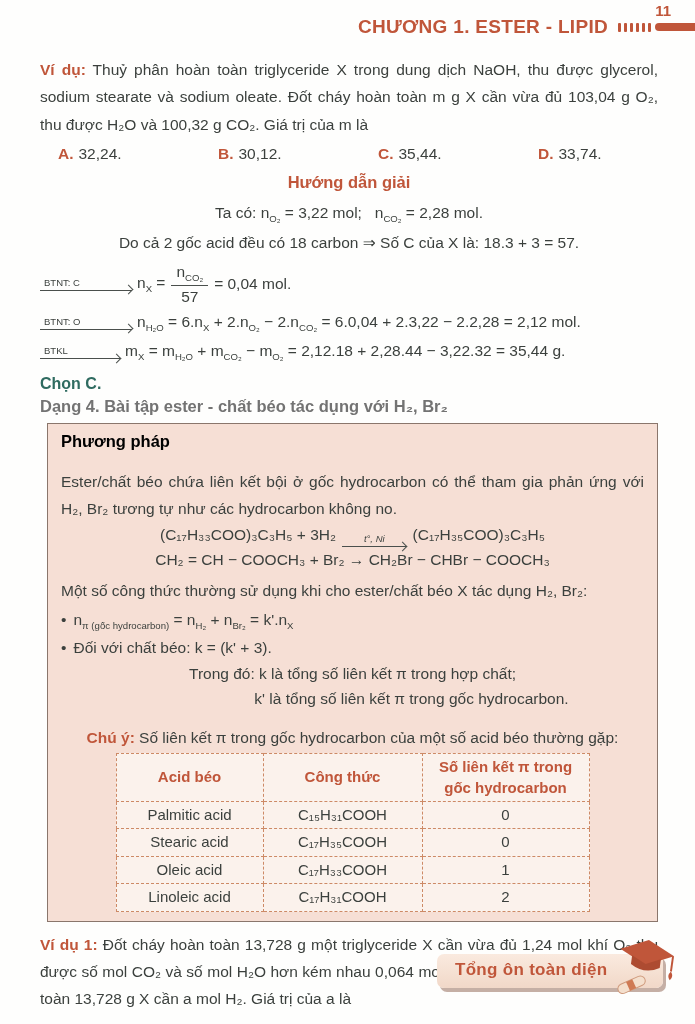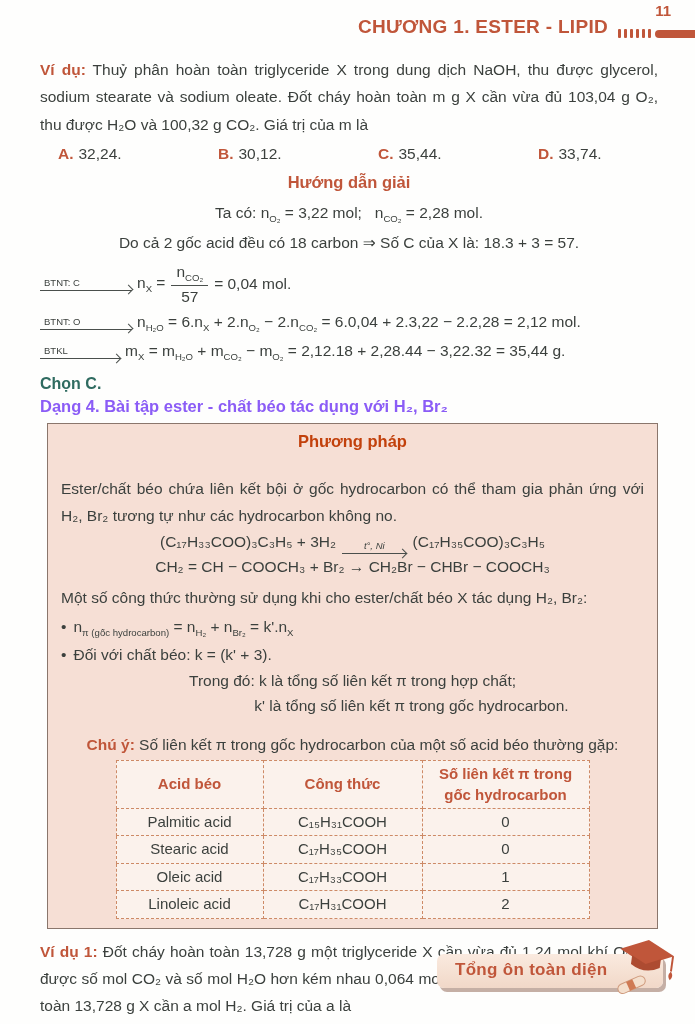--- a/index.html
+++ b/index.html
@@ -4,21 +4,21 @@
 <style>
   html,body{margin:0;padding:0;background:#e8e8e8;}
   .page{
     position:relative;width:695px;height:1024px;background:#fefefd;
     font-family:"Liberation Sans", sans-serif;color:#3b403d;overflow:hidden;
     margin:0 auto;
   }
   
   .hdr{position:absolute;top:0;left:0;right:0;height:44px;}
   .hdr .pagenum{position:absolute;top:2px;right:24px;color:#c0563a;font-weight:bold;font-size:15px;}
-  .hdr .row{position:absolute;top:16px;right:0;display:flex;align-items:flex-end;}
+  .hdr .row{position:absolute;top:16px;right:0;display:flex;align-items:center;}
   .hdr .title{color:#c0563a;font-weight:bold;font-size:19px;letter-spacing:.3px;margin-right:10px;}
   .ticks{display:flex;align-items:center;gap:3px;margin-right:4px;}
   .ticks i{display:block;width:3px;height:9px;background:#c0563a;border-radius:1px;}
   .endbar{width:40px;height:8px;background:#c0563a;border-radius:4px 0 0 4px;}
   
   .content{position:absolute;top:56px;left:40px;right:37px;}
   p.para{margin:0 0 6px;font-size:15.5px;line-height:1.76;text-align:justify;}
   .lead{color:#c0563a;font-weight:bold;}
   .choices{display:flex;padding-left:18px;margin:7px 0 9px;font-size:15.5px;gap:40px;}
   .choice{width:144px;}
@@ -31,24 +31,24 @@
   .rxnarrow .lbl{display:block;font-size:9.5px;line-height:1.15;padding:0 4px 1px;color:#3b403d;white-space:nowrap;}
   .rxnarrow .shaft{display:block;position:relative;height:0;border-top:1.4px solid #4a4f4c;}
   .rxnarrow .shaft::after{content:"";position:absolute;right:0;top:-4.4px;width:6px;height:6px;
      border-top:1.4px solid #4a4f4c;border-right:1.4px solid #4a4f4c;transform:rotate(45deg);}
   .frac{display:inline-block;text-align:center;vertical-align:middle;margin:0 6px;line-height:1.25;}
   .frac .num{display:block;padding:0 5px 1px;border-bottom:1.4px solid #4a4f4c;}
   .frac .den{display:block;padding-top:1px;}
   .eqrow{display:flex;align-items:center;font-size:15.5px;margin:0 0 9px;}
   .eqrow.tall{margin:2px 0 7px;}
   .chon{color:#2f6b60;font-weight:bold;font-size:16px;margin:12px 0 4px;}
-  .dang{color:#8b5cf6;font-weight:bold;font-size:16.5px;margin:0 0 7px;}
+  .dang{color:#737373;font-weight:bold;font-size:16.5px;margin:0 0 7px;}
   
   .mbox{margin-left:7px;border:1.4px solid #8a766c;background:#f6dfd5;padding:6px 13px 9px;}
-  .mbox-title{text-align:center;color:#c2410c;font-weight:bold;font-size:16.5px;margin:2px 0 24px;}
+  .mbox-title{color:#000000;font-weight:bold;font-size:16.5px;margin:2px 0 17px;}
   .mbox p.para{margin-bottom:4px;}
   .rxncenter{text-align:center;font-size:15.5px;margin:4px 0 3px;}
   .mbox .mline{margin-bottom:8px;}
   .bullet{font-size:15.5px;margin:0 0 8px;}
   .bullet::before{content:"•";margin-right:7px;}
   .indent2{padding-left:118px;}
   
   .tblwrap{display:flex;justify-content:center;margin-top:6px;}
   table.acids{border-collapse:collapse;font-size:15px;background:#fbf2ec;}
   table.acids td,table.acids th{border:1.4px dashed #cd8a66;padding:2px 10px;text-align:center;line-height:1.5;}

